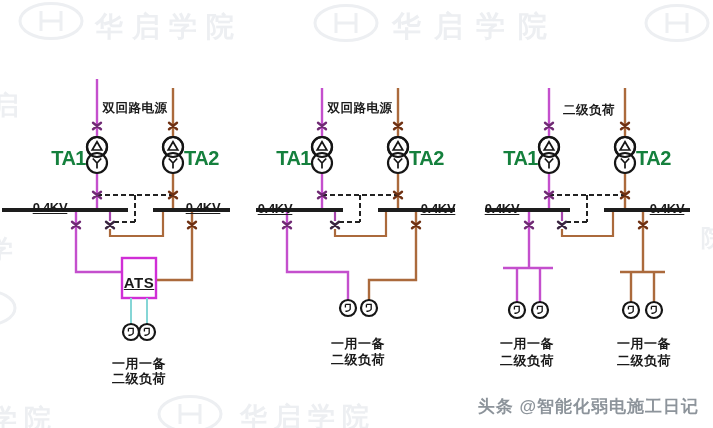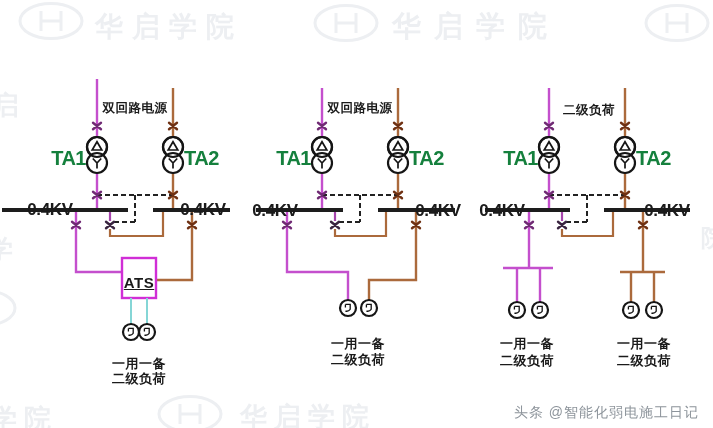--- a/index.html
+++ b/index.html
@@ -4,28 +4,28 @@
 <style>
   html,body{margin:0;padding:0;background:#fff;}
   #stage{position:relative;width:713px;height:428px;background:#ffffff;overflow:hidden;
          font-family:"Liberation Sans","DejaVu Sans",sans-serif;}
   svg{position:absolute;left:0;top:0;}
   .lbl{position:absolute;white-space:nowrap;font-weight:bold;color:#1a1a1a;line-height:1;margin-top:10px;}
   .cx{transform:translateX(-50%);}
   .rx{transform:translateX(-100%);}
   .src{font-size:12.5px;letter-spacing:0.5px;}
   .ta{font-size:20px;color:#15803d;letter-spacing:-0.5px;}
-  .bus{font-size:17px;letter-spacing:-0.3px;}
+  .bus{font-size:13px;letter-spacing:-0.3px;text-decoration:underline;}
   .load{font-size:13px;letter-spacing:0.5px;}
   .atsl{font-size:15px;letter-spacing:0.5px;text-decoration:underline;}
   .wm{position:absolute;white-space:nowrap;font-weight:bold;color:#edeff2;}
   .wmbig{font-size:29px;letter-spacing:13px;}
   .wmmid{font-size:27px;letter-spacing:7px;}
-  .credit{position:absolute;top:404px;right:14px;white-space:nowrap;font-weight:normal;
-          font-size:14px;color:#8d949b;text-shadow:1px 1px 0 #ffffff;letter-spacing:1px;}
+  .credit{position:absolute;top:395px;right:14px;white-space:nowrap;font-weight:bold;
+          font-size:17px;color:#8d949b;text-shadow:1px 1px 0 #ffffff;letter-spacing:1px;}
 </style>
 </head>
 <body>
 
 <div id="stage">
 
   <svg width="713" height="428" viewBox="0 0 713 428">
     <defs>
       <g id="xmark">
           <path d="M-4 -3.3 L4 3.3 M4 -3.3 L-4 3.3" stroke="currentColor" stroke-width="2.4" stroke-linecap="round" fill="none"></path>

